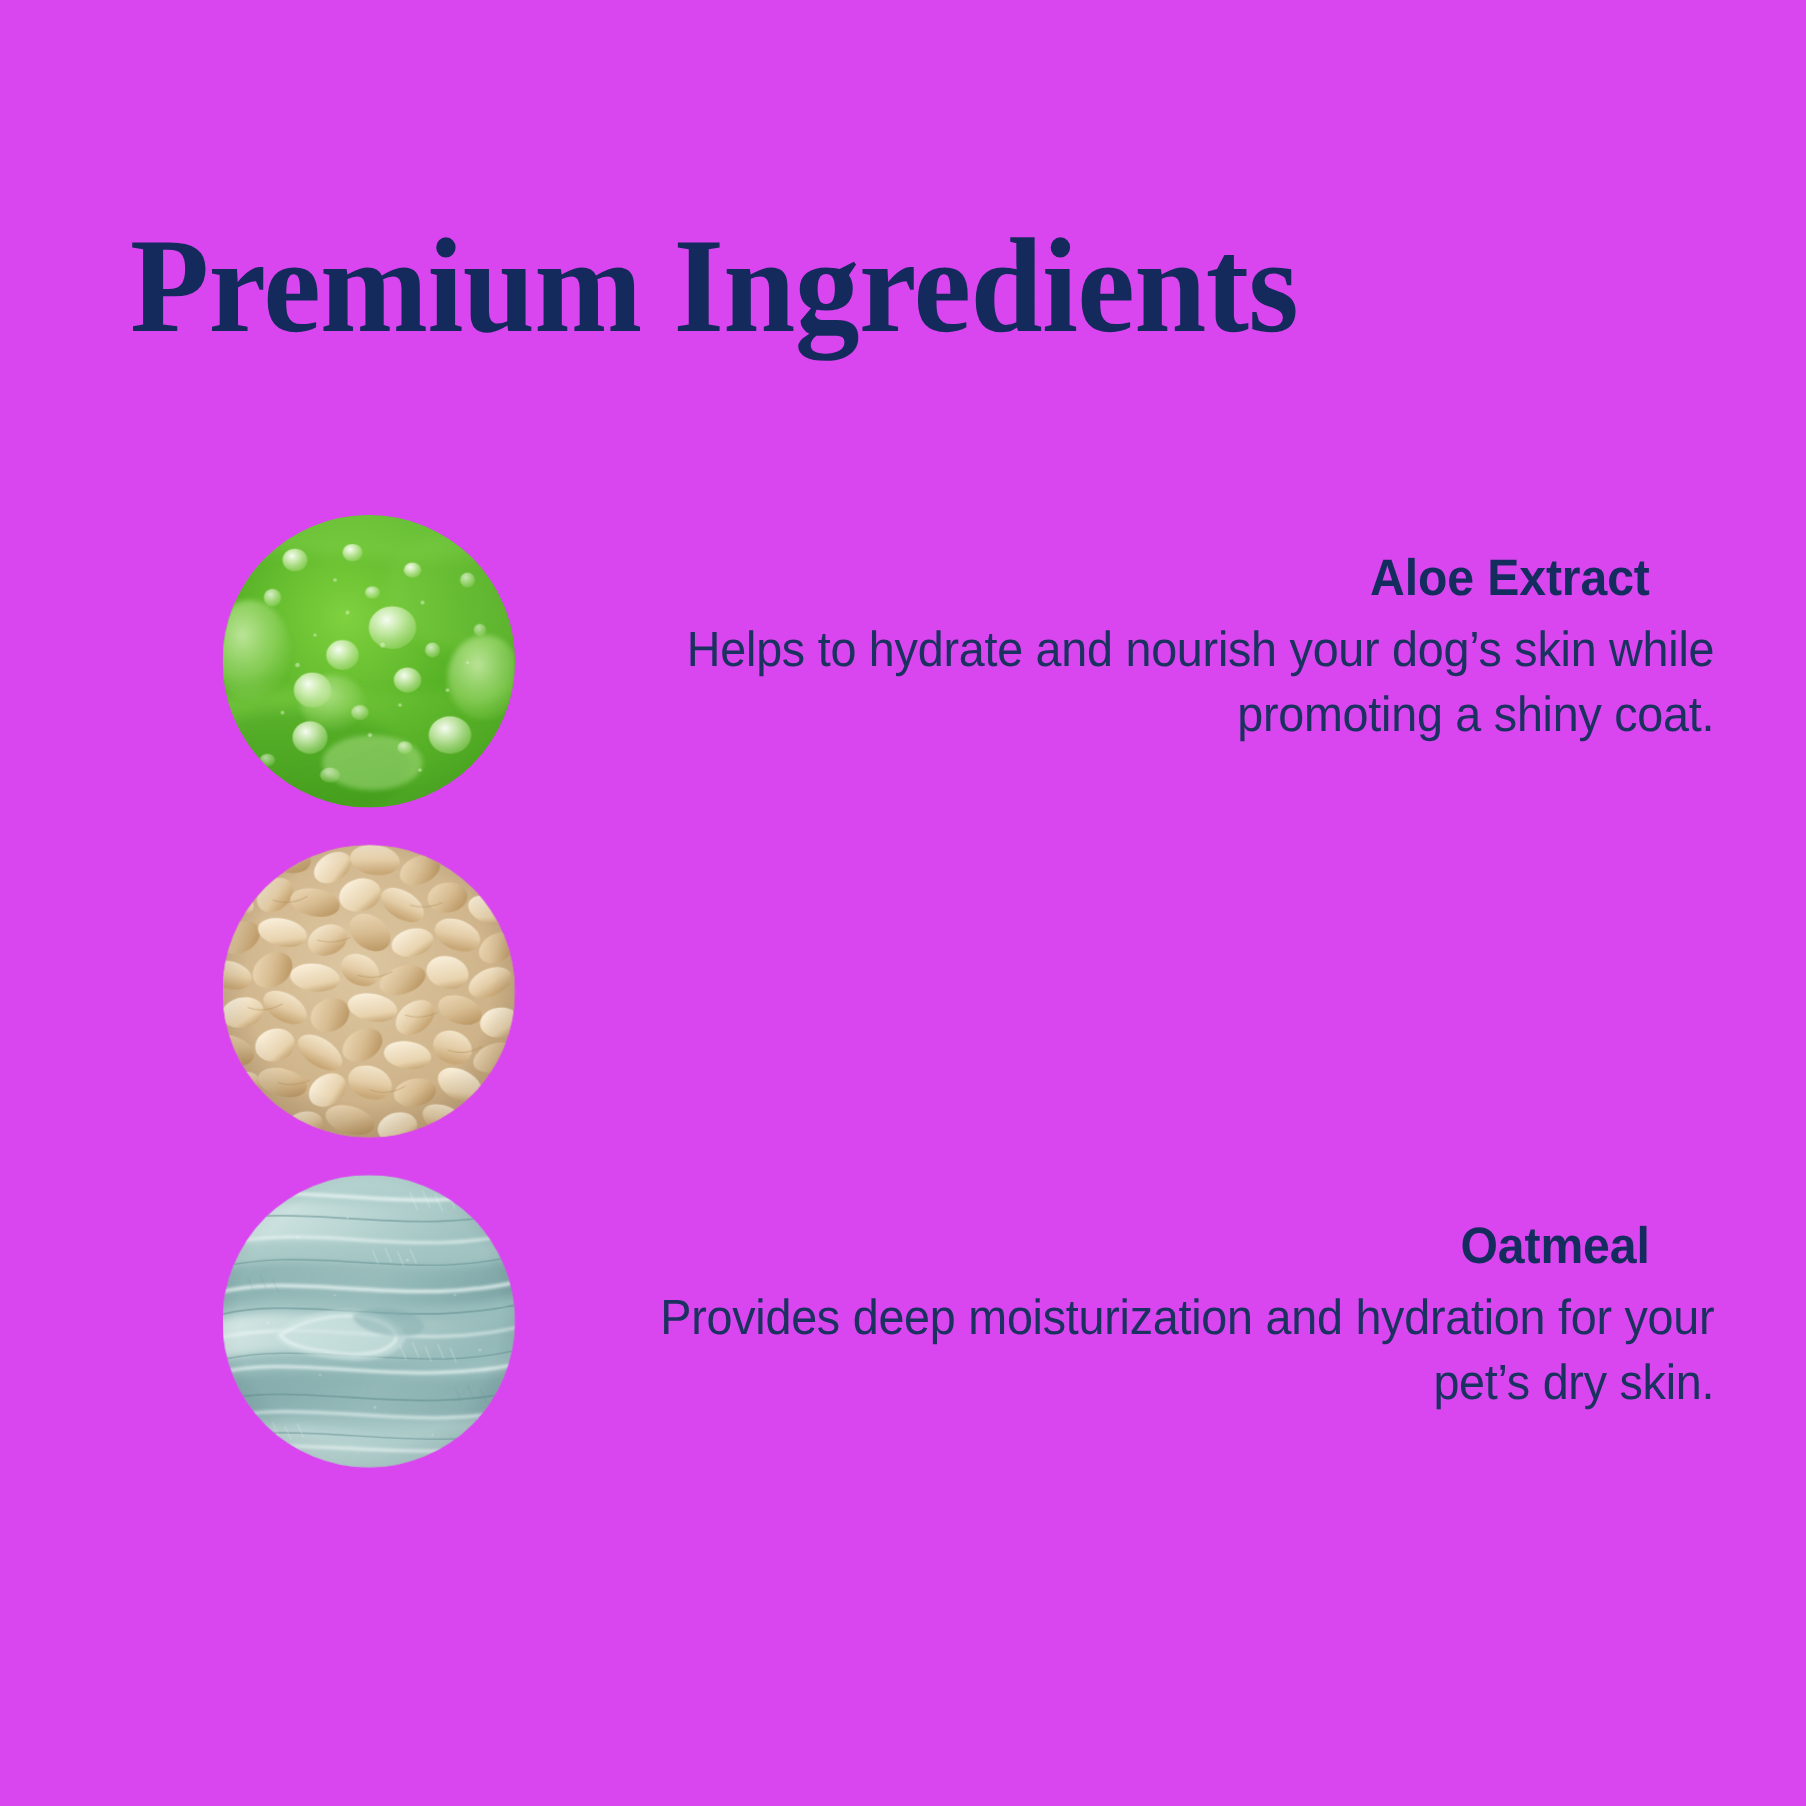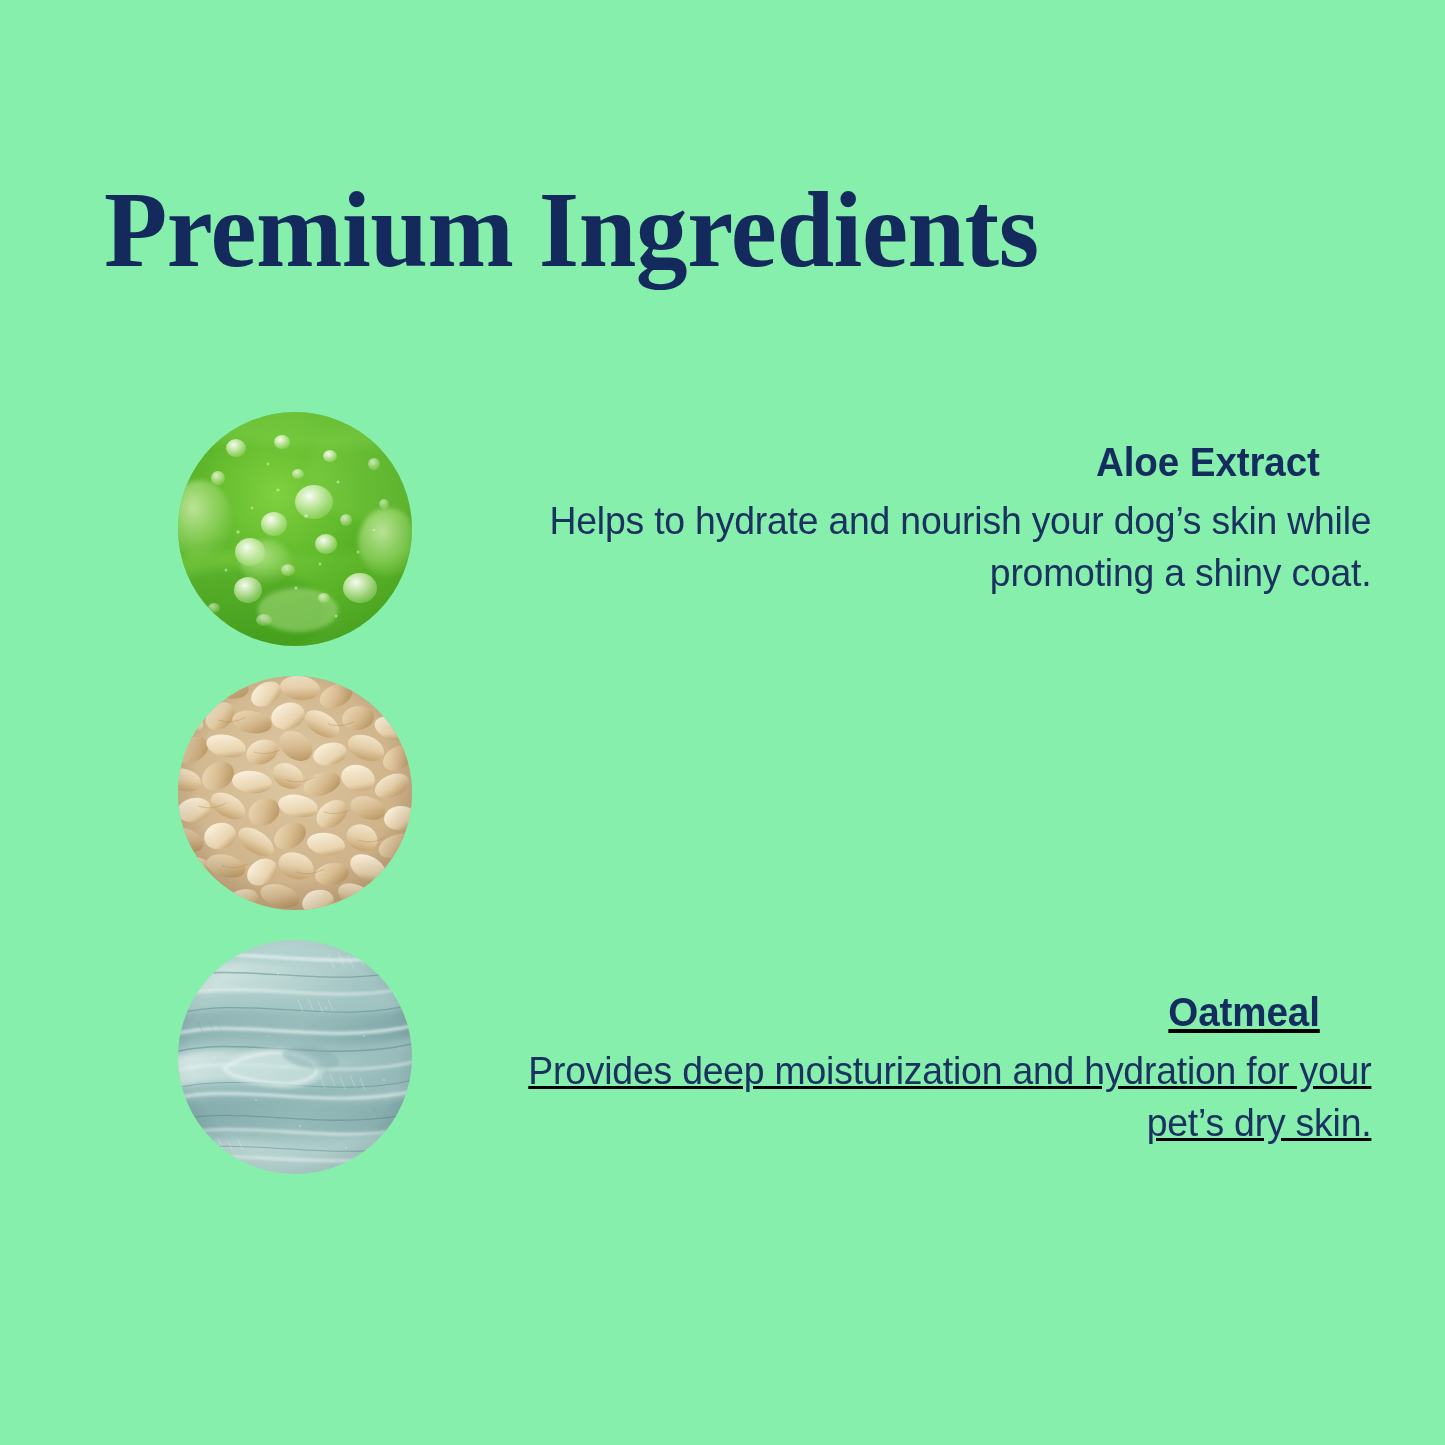--- a/index.html
+++ b/index.html
@@ -13,21 +13,21 @@
 
   body {
     background: #eef2fc;
     font-family: "Liberation Sans", sans-serif;
   }
 
   .card {
     position: relative;
     width: 1445px;
     height: 1445px;
-    background: #86efac;
+    background: #d946ef;
   }
 
   
   .page-title {
     position: absolute;
     left: 104px;
     top: 176px;
     width: 1240px;
     font-family: "Liberation Serif", "DejaVu Serif", serif;
     font-weight: 700;
@@ -76,21 +76,21 @@
 
   .swatch svg { display: block; width: 100%; height: 100%; }
 
   
   .text-col {
     position: absolute;
     left: 502px;
     width: 870px;
   }
   .row-0 .text-col { top: 38px; }
-  .row-1 .text-col { top: 324px; text-decoration: underline; }
+  .row-1 .text-col { top: 308px; }
 
   .ing-name {
     font-family: "Liberation Sans Narrow", "Liberation Sans", sans-serif;
     font-weight: 700;
     font-size: 41px;
     line-height: 1.18;
     color: #152d5e;
     letter-spacing: -0.1px;
     transform: scaleX(0.94);
     transform-origin: left center;

